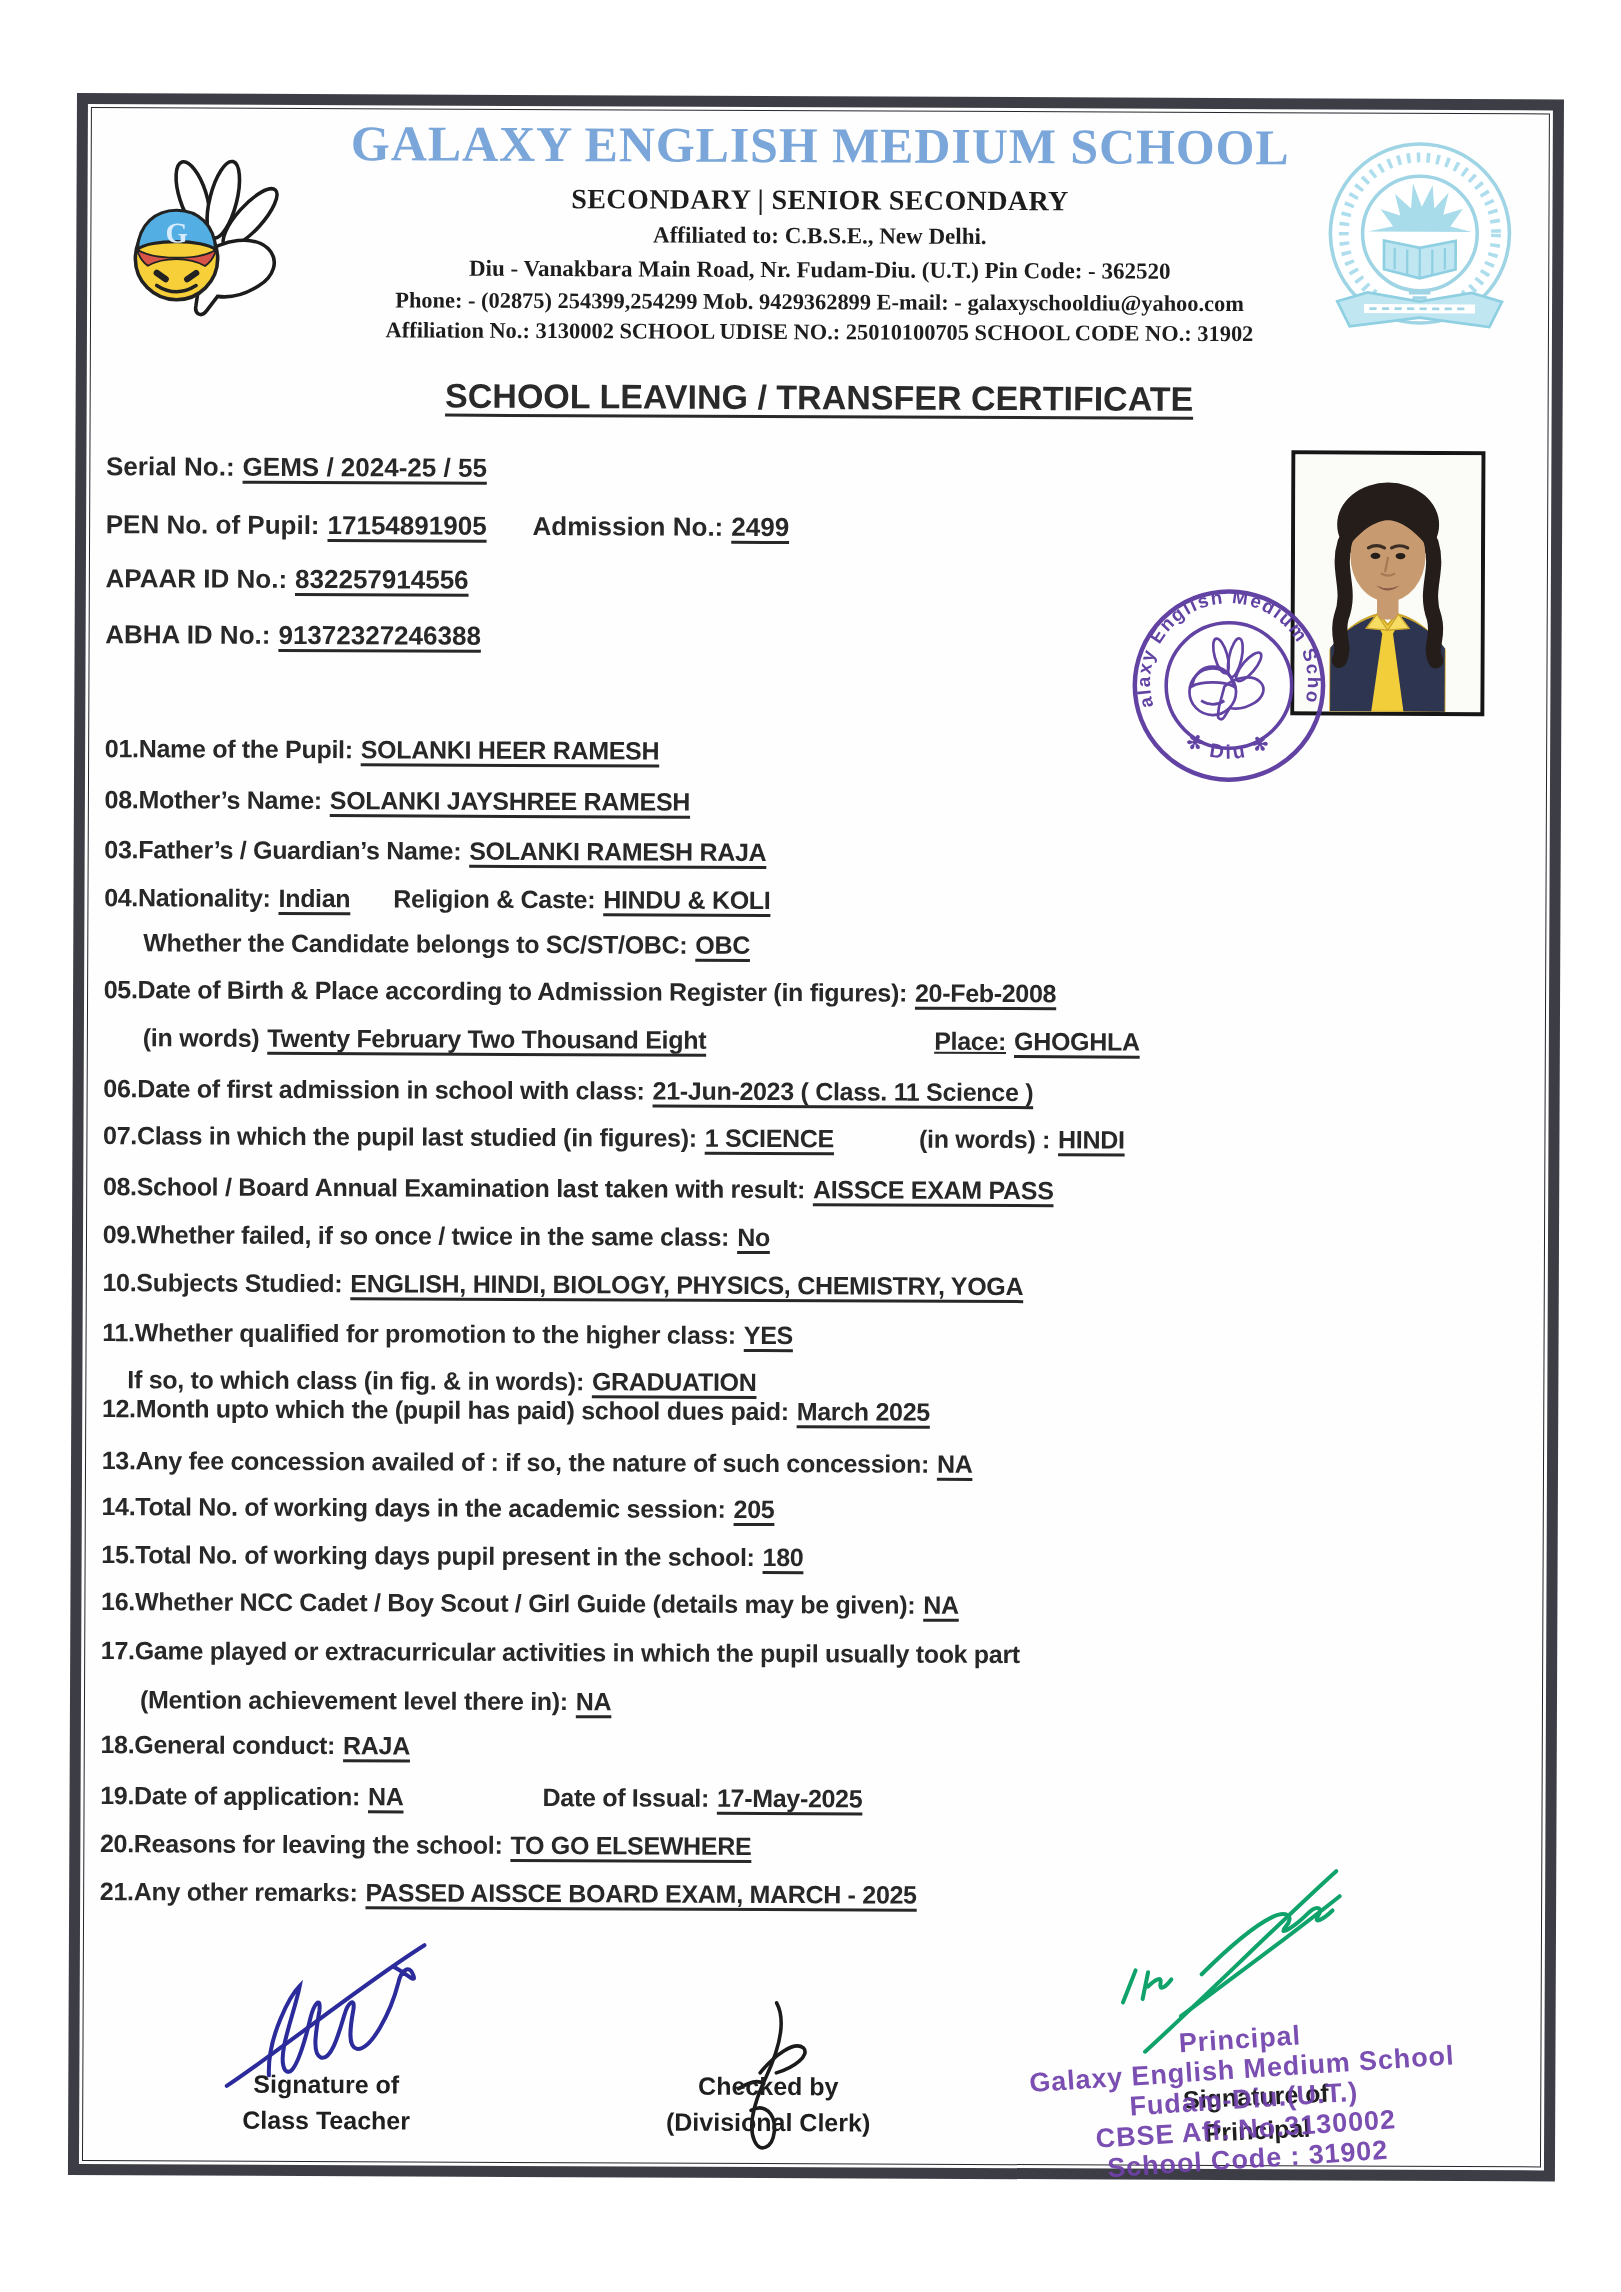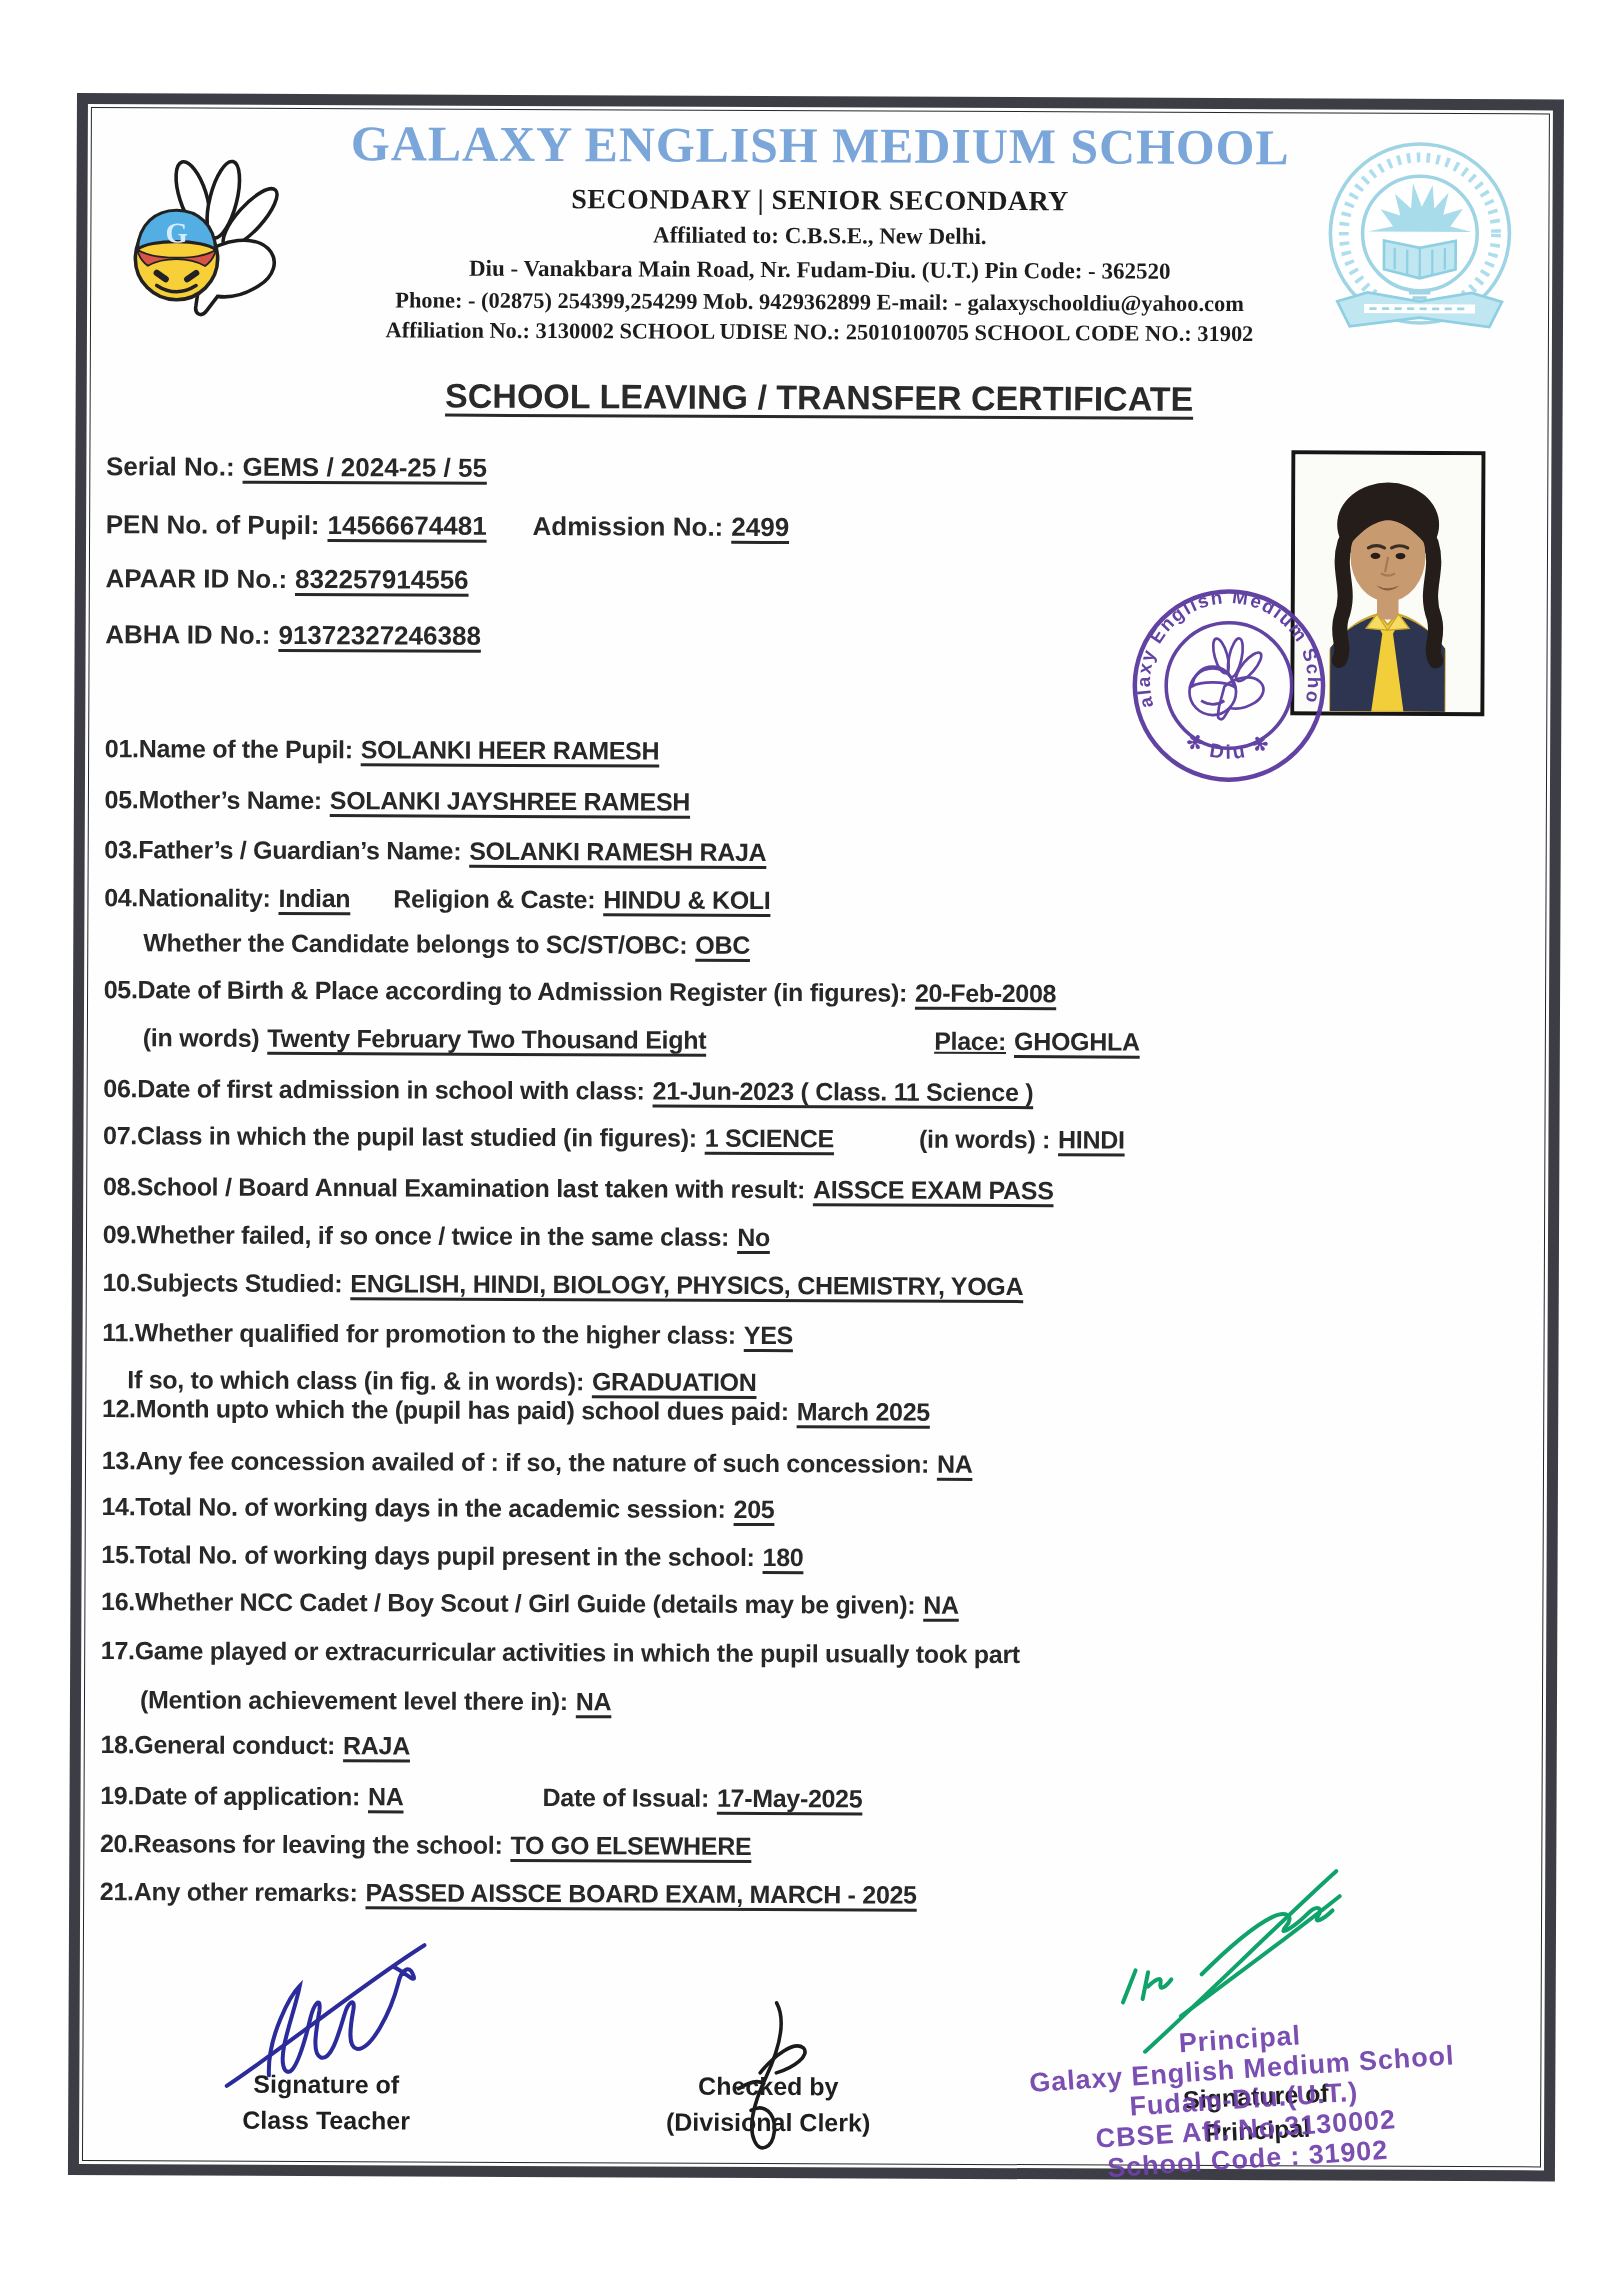--- a/index.html
+++ b/index.html
@@ -104,21 +104,21 @@
   </svg>
 
   <div class="doctitle">
     <span>SCHOOL LEAVING / TRANSFER CERTIFICATE</span>
   </div>
 
   <div class="idrow" style="top:347px">
     <span>Serial No.:</span><span class="val">GEMS / 2024-25 / 55</span>
   </div>
   <div class="idrow" style="top:405px">
-    <span>PEN No. of Pupil:</span><span class="val">14566674481</span><span class="g84">Admission No.:</span><span class="val">2499</span>
+    <span>PEN No. of Pupil:</span><span class="val">17154891905</span><span class="g84">Admission No.:</span><span class="val">2499</span>
   </div>
   <div class="idrow" style="top:459px">
     <span>APAAR ID No.:</span><span class="val">832257914556</span>
   </div>
   <div class="idrow" style="top:515px">
     <span>ABHA ID No.:</span><span class="val">91372327246388</span>
   </div>
 
   <div class="photo">
     <svg viewBox="0 0 208 287" width="186" height="257">
@@ -160,21 +160,21 @@
       <ellipse cx="118" cy="80" rx="7" ry="22" transform="rotate(12 118 80)"></ellipse>
       <ellipse cx="133" cy="90" rx="7" ry="20" transform="rotate(40 133 90)"></ellipse>
       <path d="M106,112 C120,100 138,99 146,107 C153,114 149,124 140,130 C130,136 120,138 112,136 L106,146 C103,151 98,148 99,143 L100,135 Z"></path>
       <circle cx="93" cy="118" r="26"></circle>
       <path d="M70,112 C72,98 81,90 93,90 C105,90 114,98 116,112 C106,106 80,106 70,112 Z"></path>
       <path d="M80,128 Q93,136 106,128"></path>
     </g>
   </svg>
 
   <div class="row" style="top:630px"><span>01.Name of the Pupil:</span><span class="val">SOLANKI HEER RAMESH</span></div>
-  <div class="row" style="top:681px"><span>05.Mother’s Name:</span><span class="val">SOLANKI JAYSHREE RAMESH</span></div>
+  <div class="row" style="top:681px"><span>08.Mother’s Name:</span><span class="val">SOLANKI JAYSHREE RAMESH</span></div>
   <div class="row" style="top:731px"><span>03.Father’s / Guardian’s Name:</span><span class="val">SOLANKI RAMESH RAJA</span></div>
   <div class="row" style="top:779px"><span>04.Nationality:</span><span class="val">Indian</span><span class="g48">Religion &amp; Caste:</span><span class="val">HINDU &amp; KOLI</span></div>
   <div class="row" style="top:824px;left:59px"><span>Whether the Candidate belongs to SC/ST/OBC:</span><span class="val">OBC</span></div>
   <div class="row" style="top:871px"><span>05.Date of Birth &amp; Place according to Admission Register (in figures):</span><span class="val">20-Feb-2008</span></div>
   <div class="row" style="top:919px;left:59px"><span>(in words)</span><span class="val">Twenty February Two Thousand Eight</span><span class="g255">Place:</span><span class="val">GHOGHLA</span></div>
   <div class="row" style="top:970px"><span>06.Date of first admission in school with class:</span><span class="val">21-Jun-2023 ( Class. 11 Science )</span></div>
   <div class="row" style="top:1017px"><span>07.Class in which the pupil last studied (in figures):</span><span class="val">1 SCIENCE</span><span class="g95">(in words) :</span><span class="val">HINDI</span></div>
   <div class="row" style="top:1068px"><span>08.School / Board Annual Examination last taken with result:</span><span class="val">AISSCE EXAM PASS</span></div>
   <div class="row" style="top:1116px"><span>09.Whether failed, if so once / twice in the same class:</span><span class="val">No</span></div>
   <div class="row" style="top:1164px"><span>10.Subjects Studied:</span><span class="val">ENGLISH, HINDI, BIOLOGY, PHYSICS, CHEMISTRY, YOGA</span></div>

